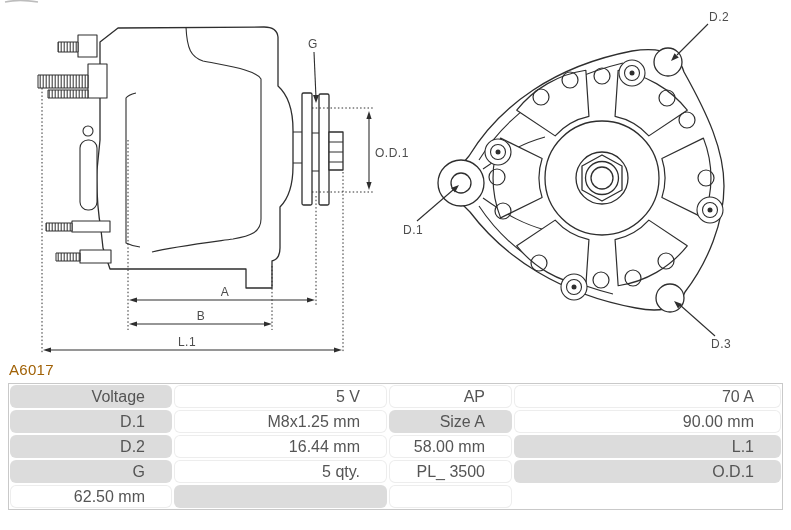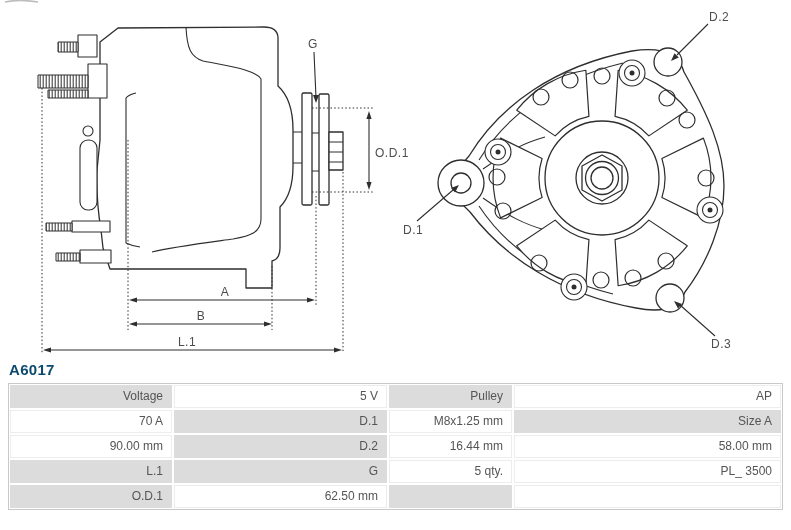--- a/index.html
+++ b/index.html
@@ -1,27 +1,27 @@
 <!DOCTYPE html>
 <html><head>
 <meta charset="utf-8">
 <style>
   html,body{margin:0;padding:0;background:#ffffff;}
   body{width:791px;height:530px;overflow:hidden;font-family:"Liberation Sans",sans-serif;}
   .page{position:relative;width:791px;height:530px;background:#fff;}
   .drawing{display:block;}
-  .part-number{margin:3px 0 5px 9px;font-size:15px;line-height:17px;color:#0c4a6e;letter-spacing:.3px;font-weight:bold;}
+  .part-number{margin:3px 0 5px 9px;font-size:15px;line-height:17px;color:#a16207;letter-spacing:.3px;}
   .spec-table{
     width:775px;margin-left:8px;box-sizing:border-box;
     border:1px solid #c9c9c9;background:#fff;padding:1px;
     display:grid;grid-template-columns:162px 213px 123px 1fr;gap:2px;
   }
-  .cell{height:23px;line-height:23px;font-size:12px;color:#555;
-        text-align:right;padding-right:9px;box-sizing:border-box;
-        white-space:nowrap;overflow:hidden;}
+  .cell{height:23px;line-height:23px;font-size:16px;color:#555;
+        text-align:right;padding-right:27px;box-sizing:border-box;
+        white-space:nowrap;overflow:hidden;border-radius:6px;}
   .cell.lbl{background:#dcdcdc;}
   .cell.val{background:#fff;box-shadow:inset 0 0 0 1px #ededed;}
   svg text{font-family:"Liberation Sans",sans-serif;font-size:12px;fill:#4d4d4d;letter-spacing:.5px;}
 </style>
 </head>
 <body>
 
 <div class="page">
 
   <svg class="drawing" width="791" height="358" viewBox="0 0 791 358">
@@ -188,21 +188,20 @@
     <text x="403" y="234">D.1</text>
     <text x="709" y="21">D.2</text>
     <text x="711" y="348">D.3</text>
   </svg>
 
   <div class="part-number">A6017</div>
 
   <div class="spec-table">
     <div class="cell lbl">Voltage</div>
     <div class="cell val">5 V</div>
-    <div class="cell lbl">Pulley</div>
     <div class="cell val">AP</div>
 
     <div class="cell val">70 A</div>
     <div class="cell lbl">D.1</div>
     <div class="cell val">M8x1.25 mm</div>
 
     <div class="cell lbl">Size A</div>
     <div class="cell val">90.00 mm</div>
     <div class="cell lbl">D.2</div>
     <div class="cell val">16.44 mm</div>

